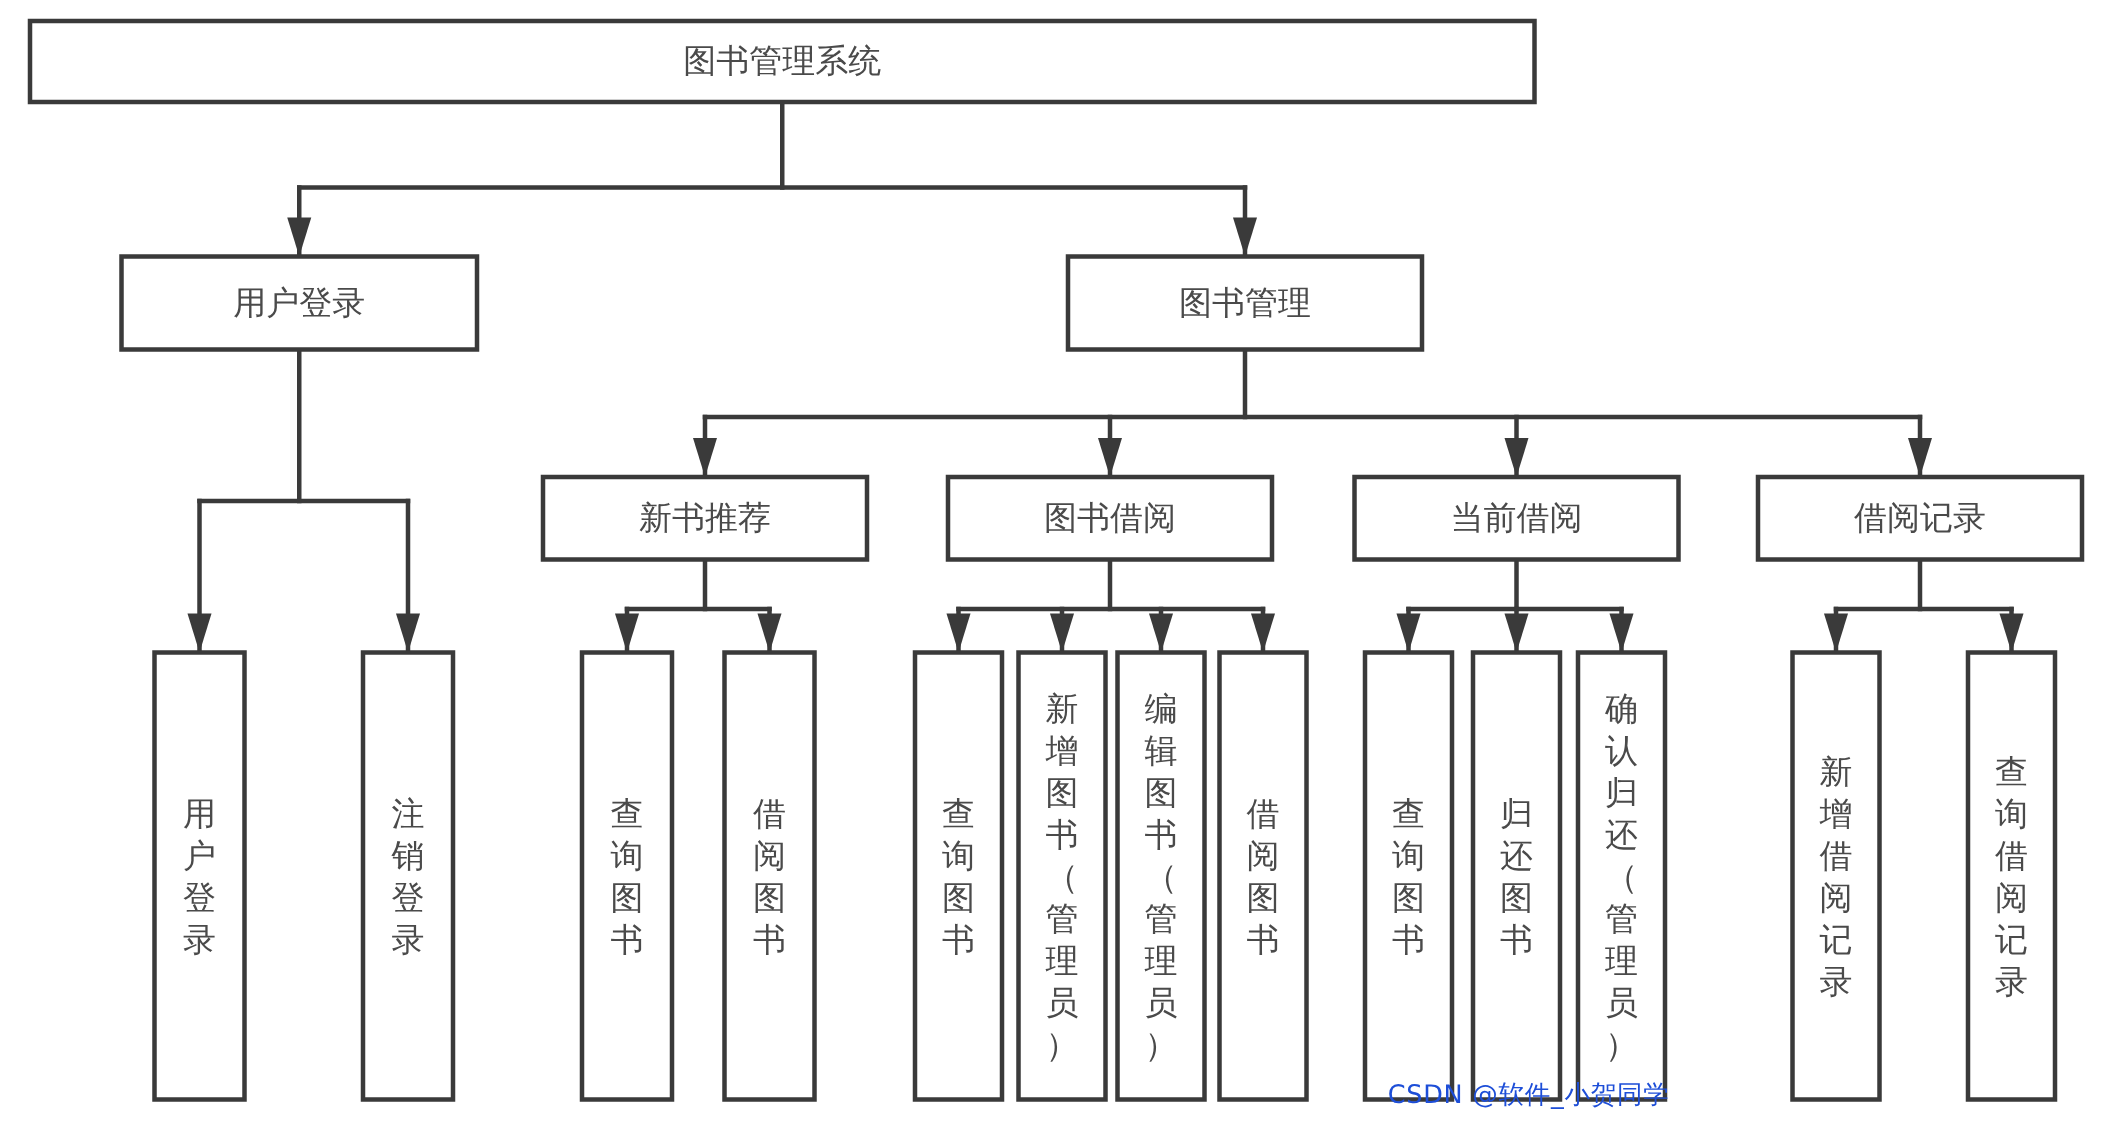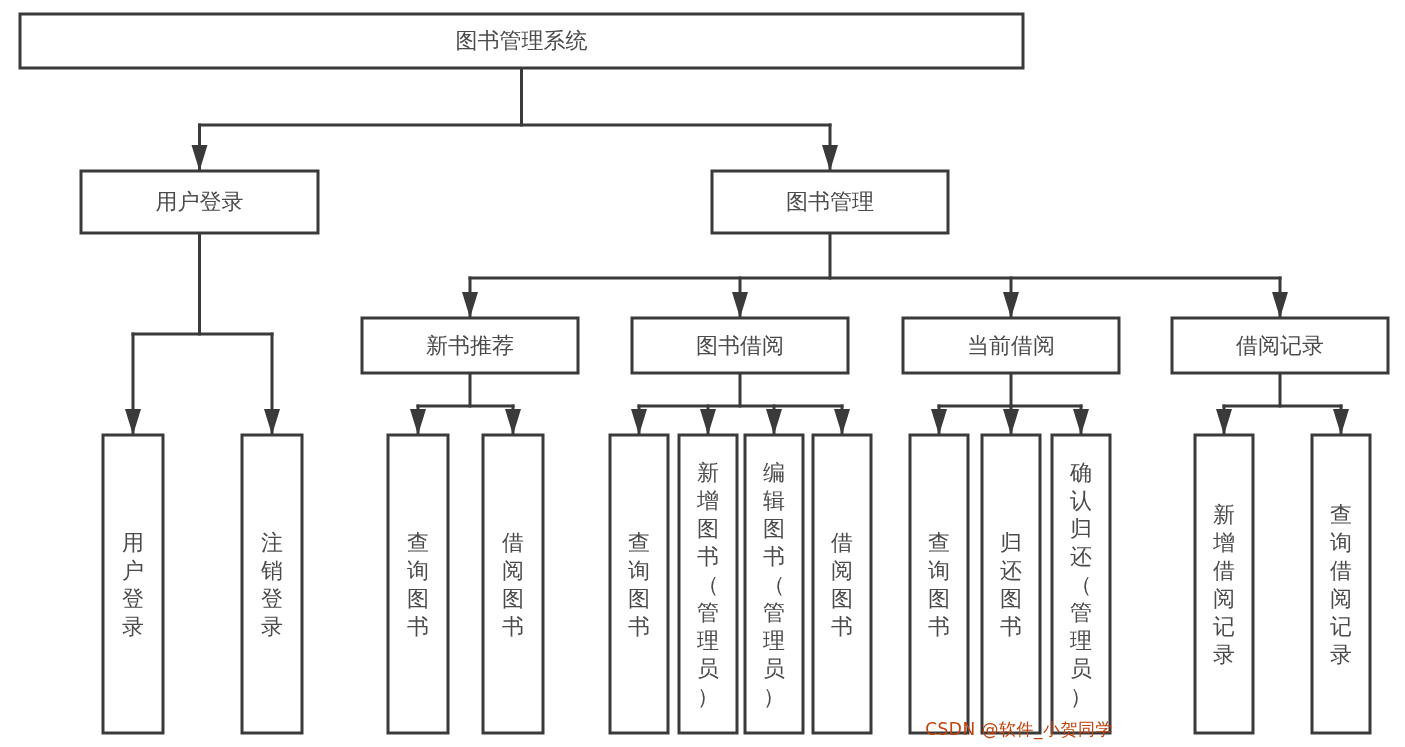--- a/index.html
+++ b/index.html
@@ -25,21 +25,21 @@
     fill:#4a4a4a;
     font-family:"DejaVu Sans","Liberation Sans",sans-serif;
     font-size:22px;
     text-anchor:middle;
   }
   .watermark{
     position:absolute;
     right:14px;bottom:6px;
     font-family:"DejaVu Sans","Liberation Sans",sans-serif;
     font-size:17px;
-    color:#c2410c;
+    color:#1d4ed8;
     white-space:nowrap;
     letter-spacing:0.5px;
   }
 </style>
 </head>
 <body>
 
 <div id="diagram-root">
   <svg id="tree" viewBox="0 0 1405 747" preserveAspectRatio="none">
     <g id="links-layer">

